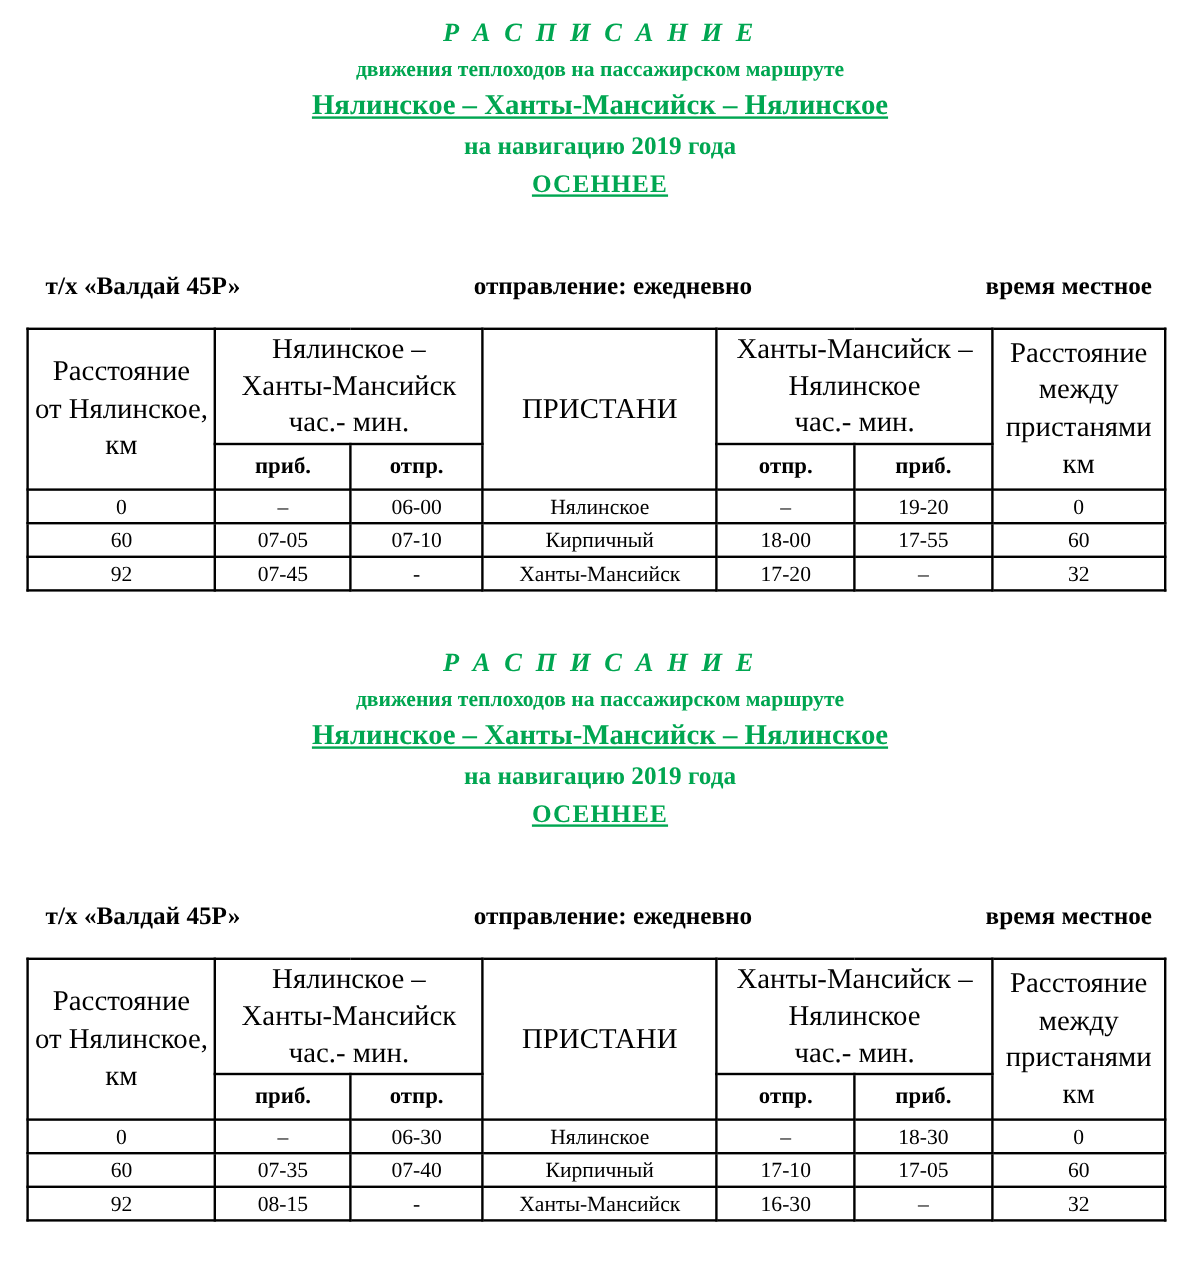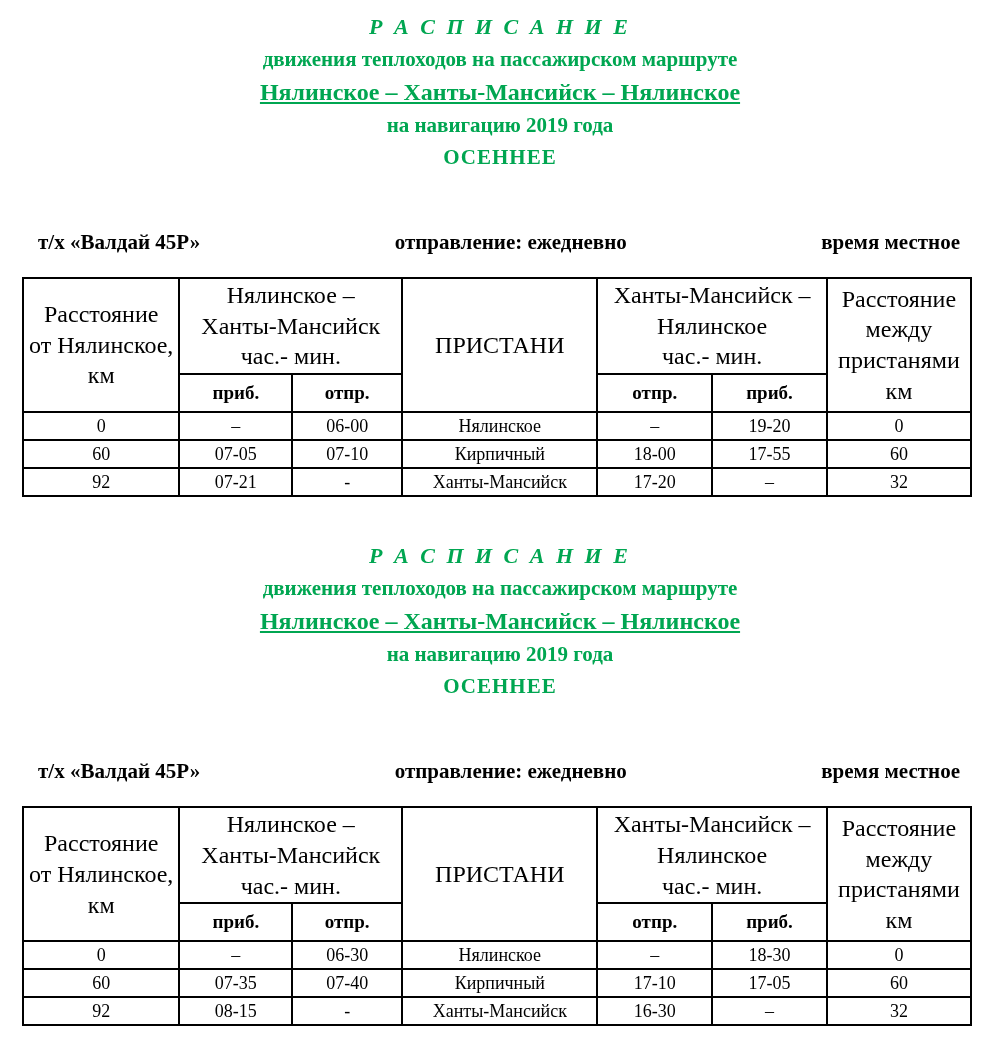--- a/index.html
+++ b/index.html
@@ -18,24 +18,24 @@
   .section + .section { margin-top: 46px; }
 
   
   .sec-header {
     text-align: center;
     color: #00A651;
     font-weight: bold;
   }
   .sec-header .line { margin: 0 0 7px 0; }
   .title-line   { font-size: 22px; letter-spacing: 3px; font-style: italic; }
-  .subtitle-line{ font-size: 21px; }
+  .subtitle-line{ font-size: 18px; }
   .route-line   { font-size: 24px; text-decoration: underline; }
   .navyear-line { font-size: 21px; }
-  .season-line  { font-size: 21px; letter-spacing: 1px; }
+  .season-line  { font-size: 21px; text-decoration: underline; letter-spacing: 1px; }
 
   
   .info-line {
     display: flex;
     justify-content: space-between;
     align-items: flex-start;
     font-weight: bold;
     font-size: 21px;
     margin: 60px 40px 0 38px;
   }
@@ -150,21 +150,21 @@
           <td>60</td>
           <td>07-05</td>
           <td>07-10</td>
           <td>Кирпичный</td>
           <td>18-00</td>
           <td>17-55</td>
           <td>60</td>
         </tr>
         <tr class="data-row">
           <td>92</td>
-          <td>07-21</td>
+          <td>07-45</td>
           <td>-</td>
           <td>Ханты-Мансийск</td>
           <td>17-20</td>
           <td>–</td>
           <td>32</td>
         </tr>
       </tbody>
     </table>
 
   </div>

